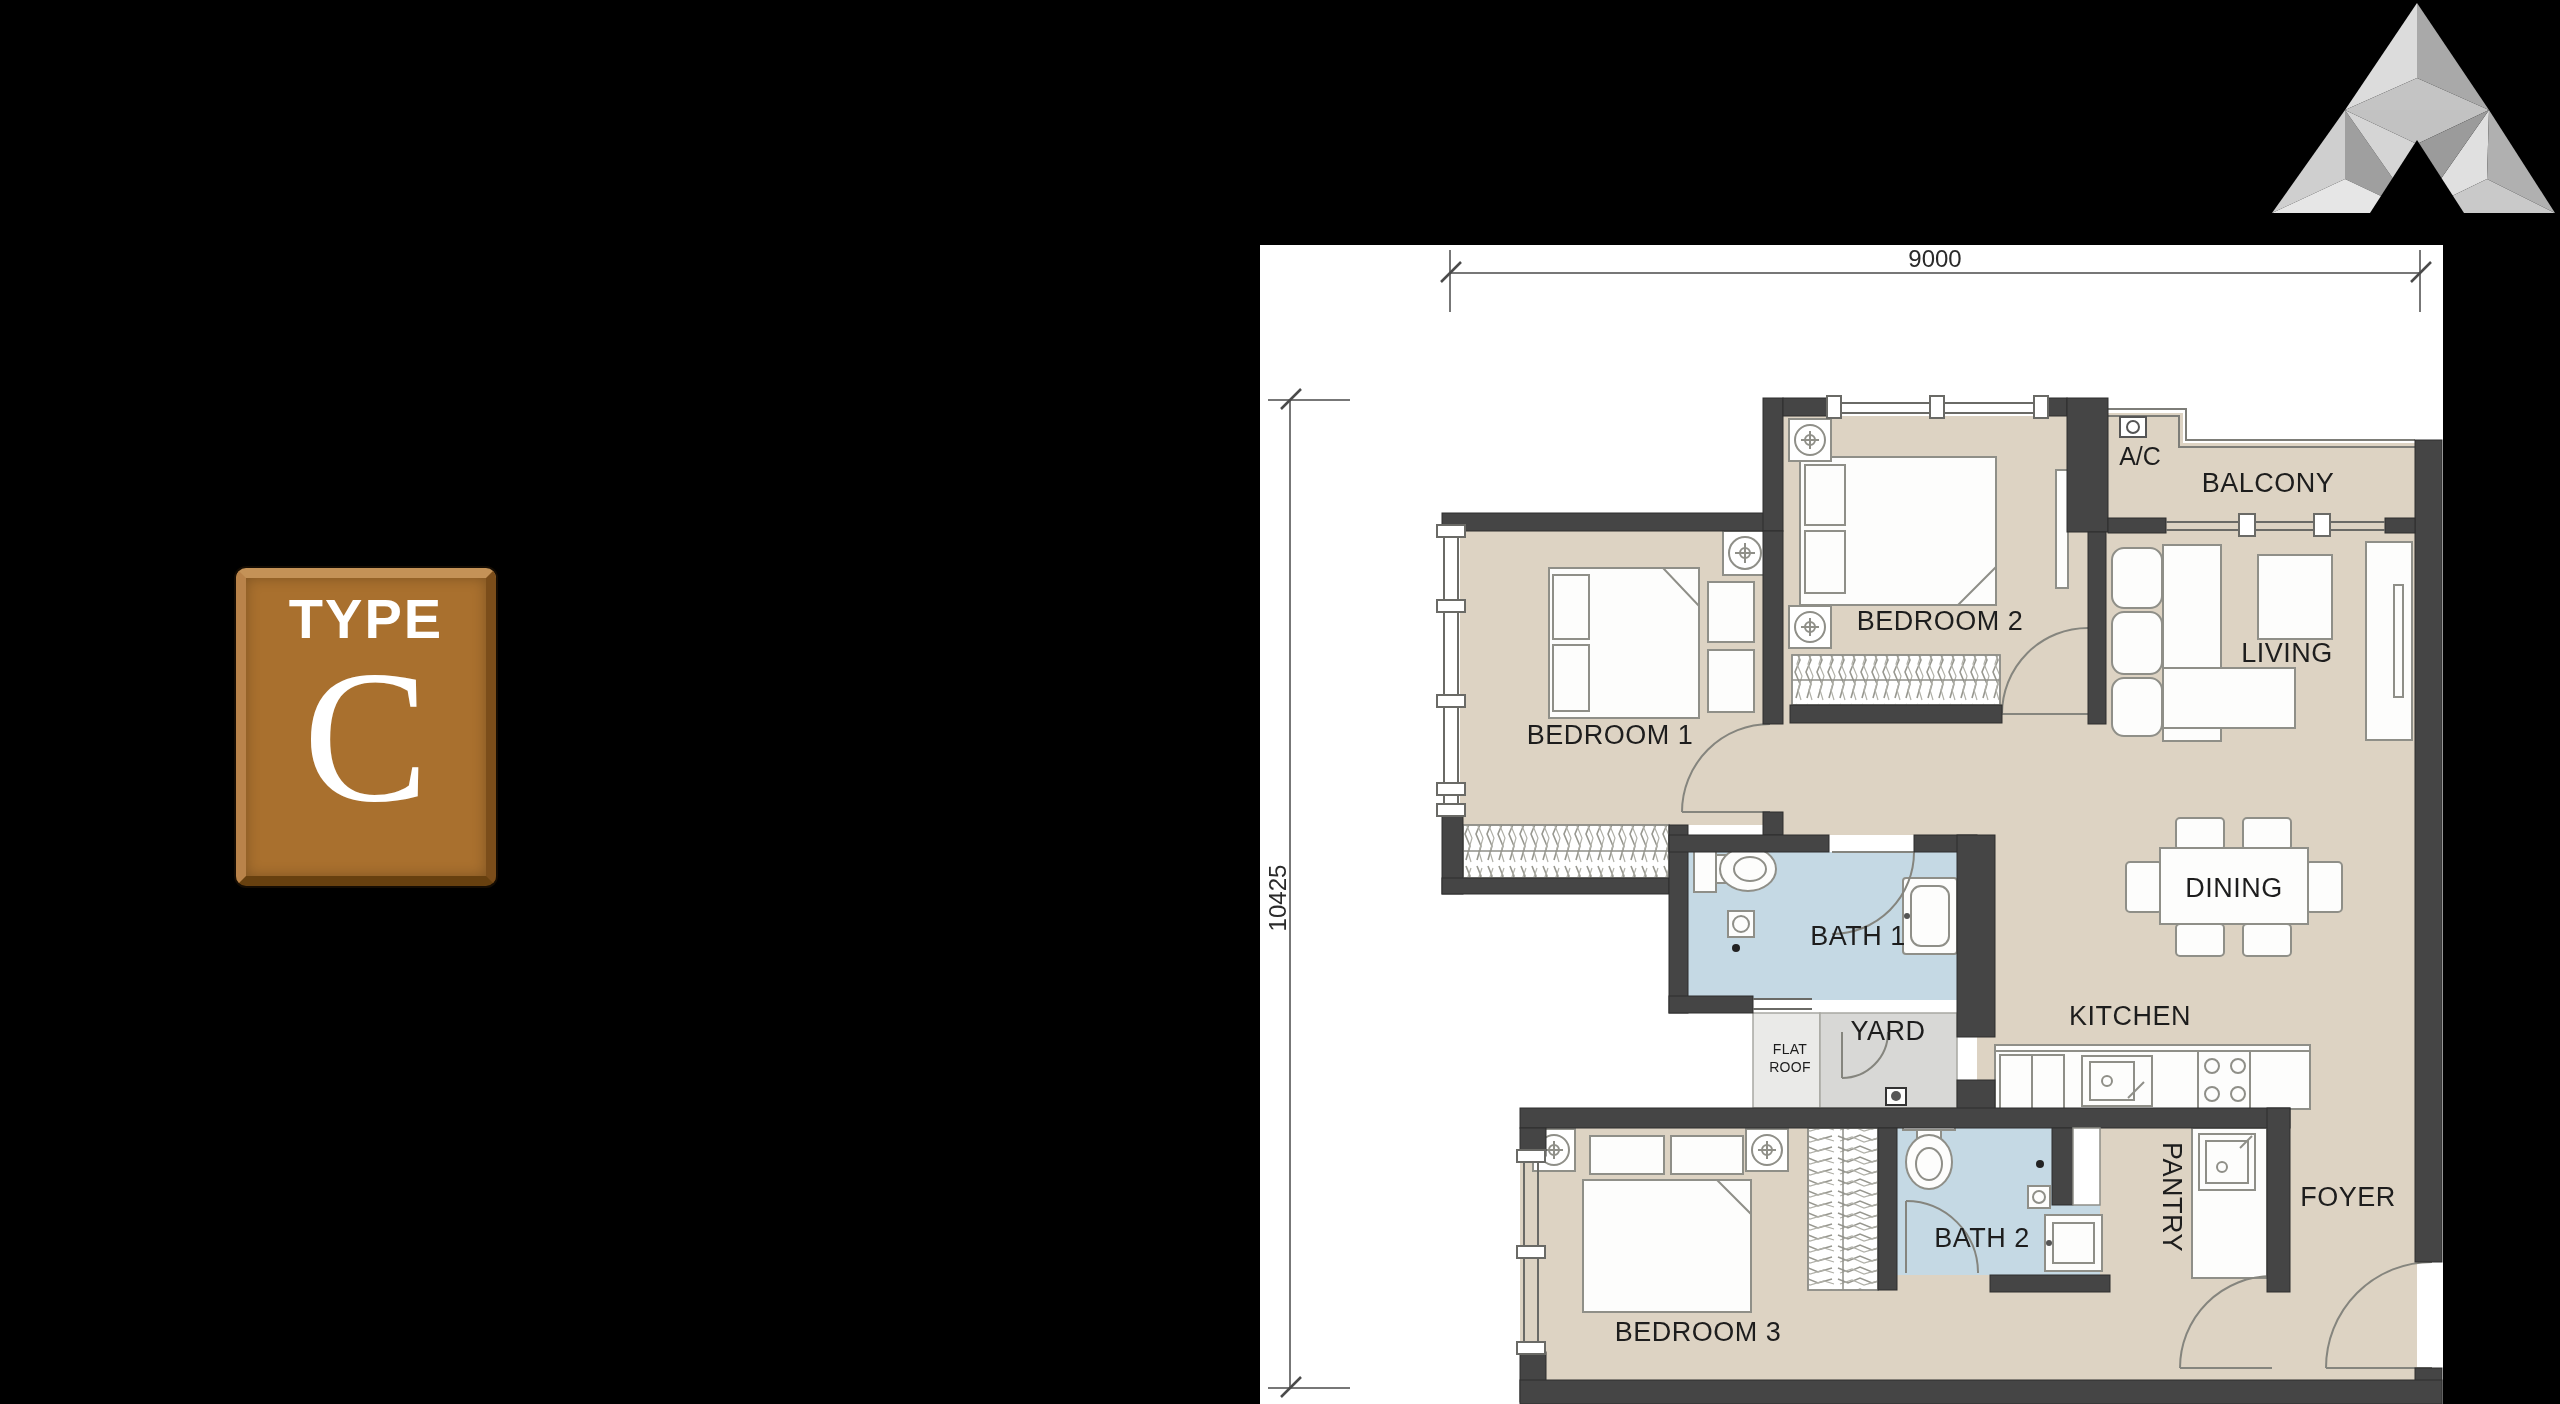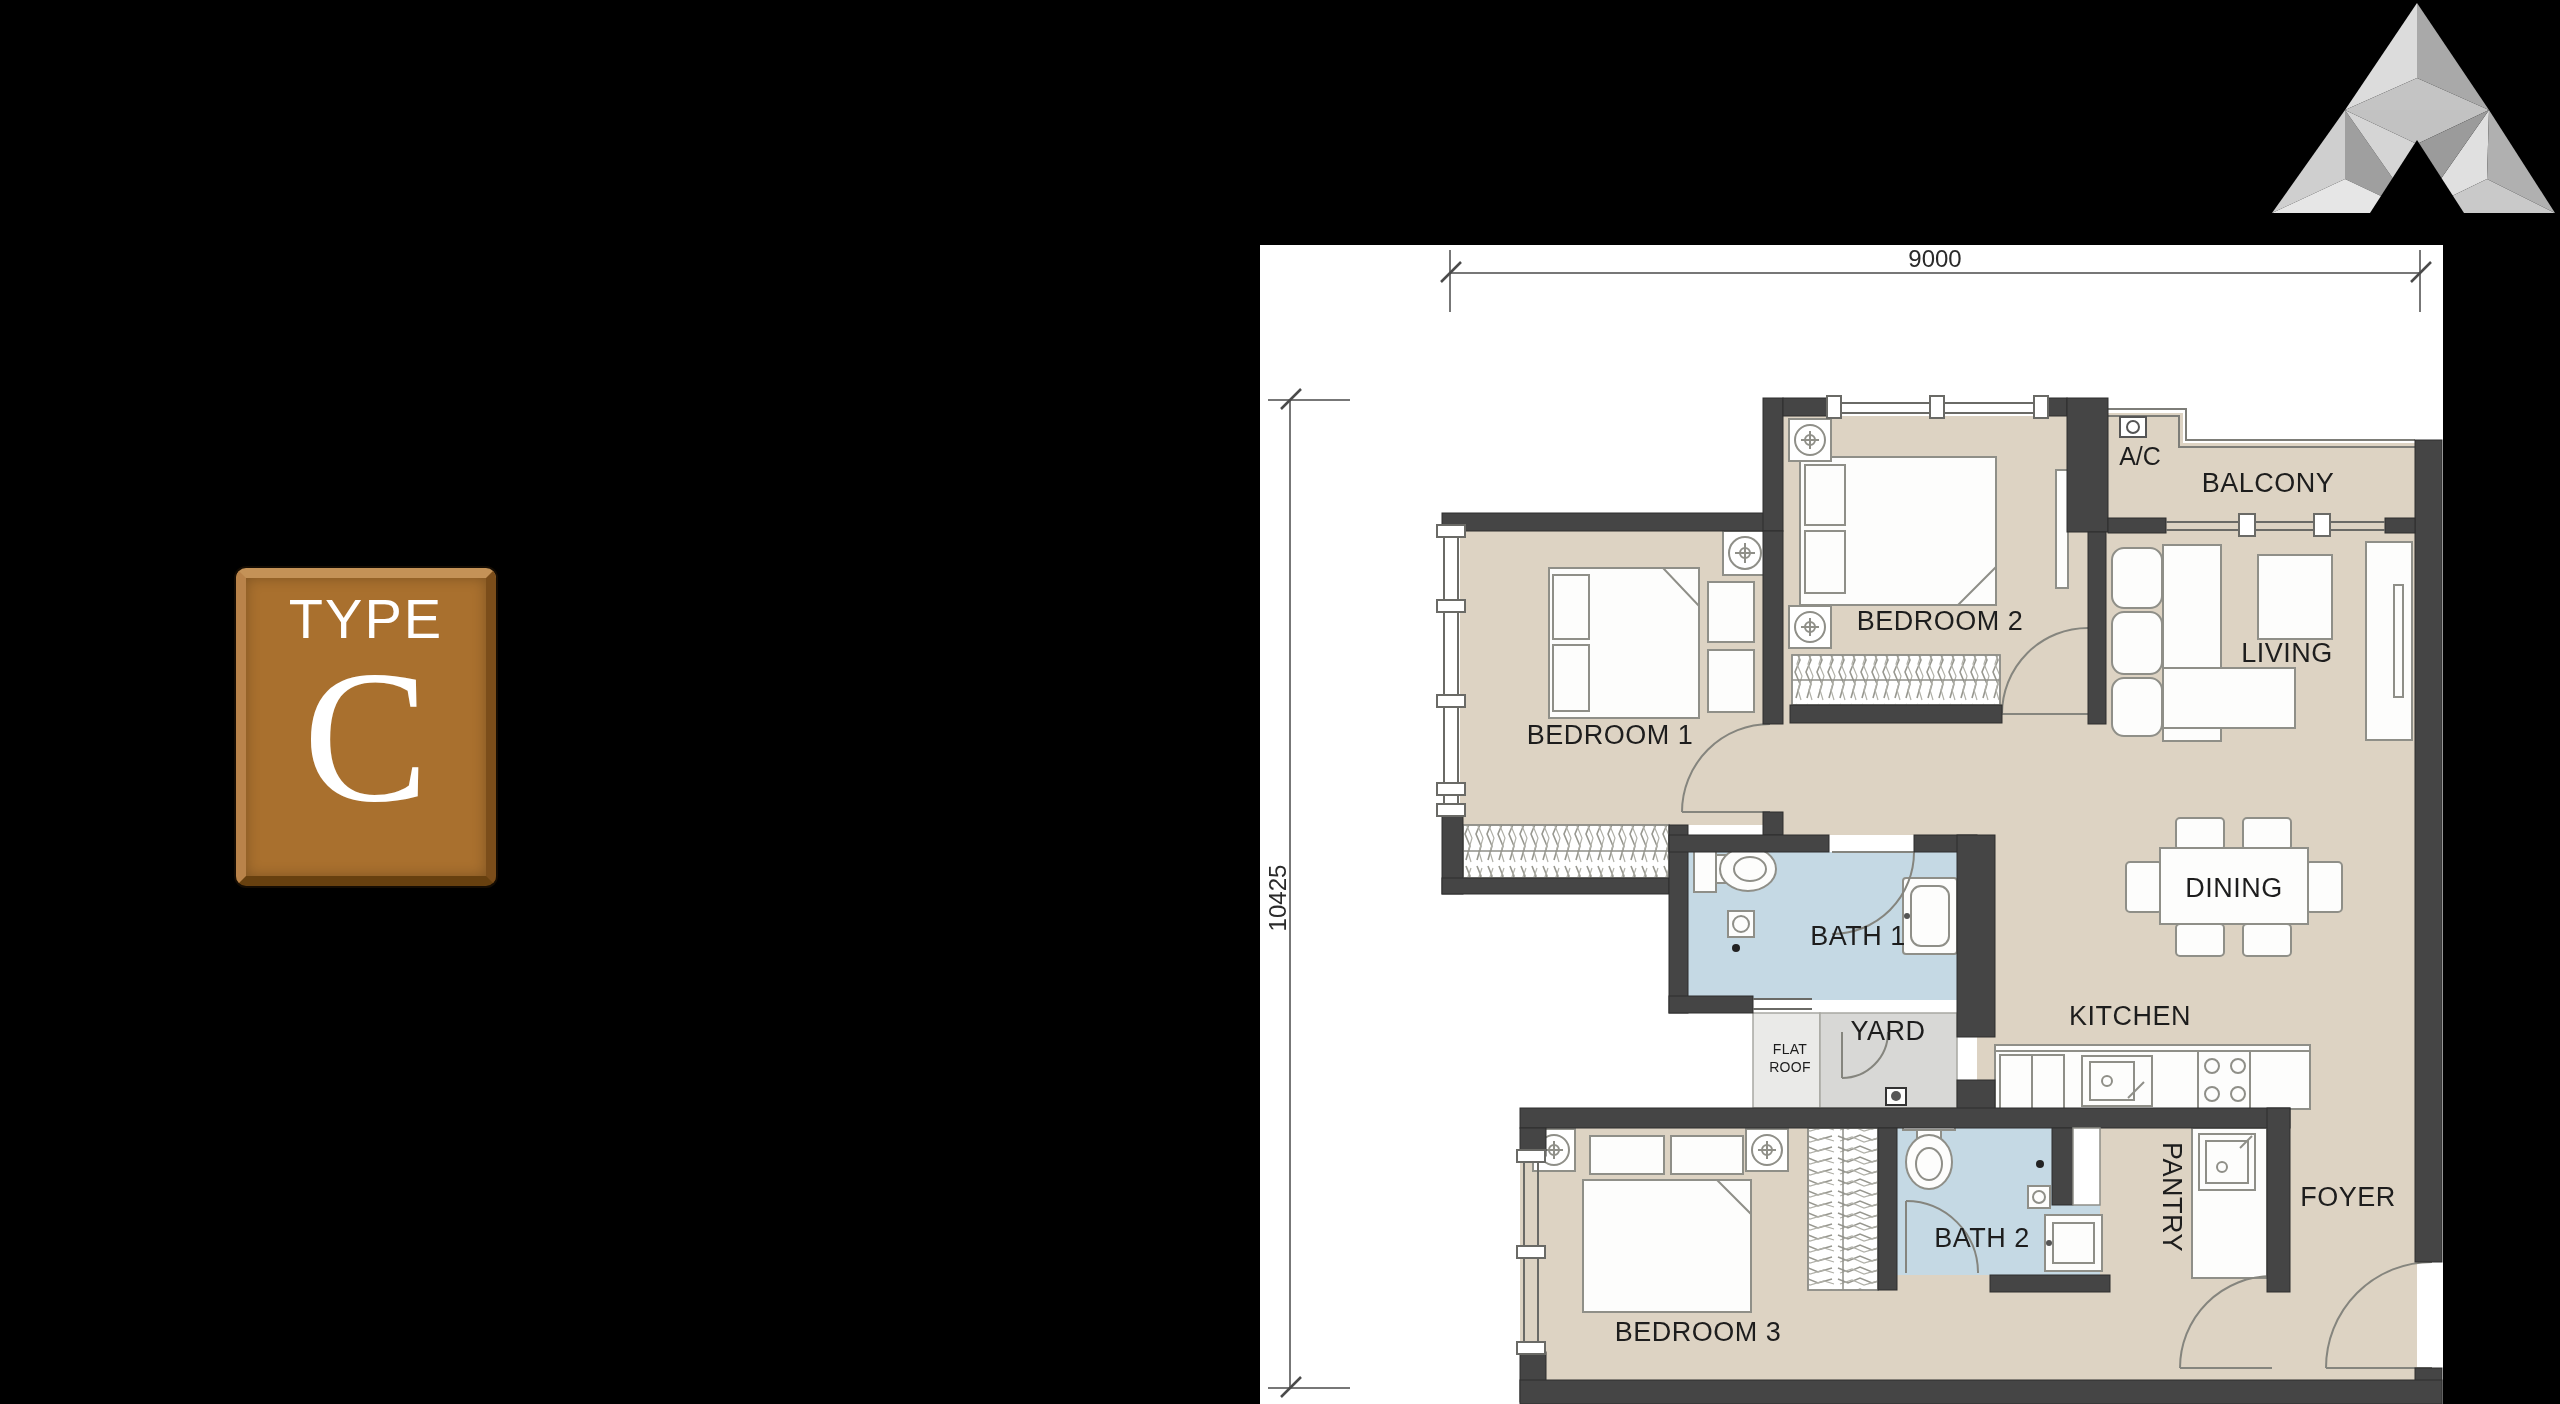--- a/index.html
+++ b/index.html
@@ -3,21 +3,21 @@
 <meta charset="utf-8">
 <style>
   html,body{margin:0;padding:0;background:#000;}
   .stage{position:relative;width:2560px;height:1404px;background:#000;overflow:hidden;
          font-family:"Liberation Sans",sans-serif;}
   
   .badge{position:absolute;left:236px;top:568px;width:260px;height:318px;
          background:#a9702e;border:10px solid;border-color:#c49257 #7b4d1a #67400f #b9834a;
          border-radius:10px;box-sizing:border-box;text-align:center;color:#fff;
          box-shadow:0 0 0 2px #140c03, inset 0 0 14px rgba(0,0,0,.25);}
-  .badge-type{font-size:56px;font-weight:400;letter-spacing:2px;margin-top:8px;}
+  .badge-type{font-size:56px;font-weight:700;letter-spacing:2px;margin-top:8px;}
   .badge-letter{font-family:"Liberation Serif",serif;font-size:188px;font-weight:400;
                 line-height:1;margin-top:-8px;}
   svg{position:absolute;left:0;top:0;}
   text{font-family:"Liberation Sans",sans-serif;fill:#1d1d1d;}
   .room-label{font-size:27px;letter-spacing:0.5px;}
   .small-label{font-size:14px;letter-spacing:0.3px;}
   .dim-label{font-size:24px;fill:#2a2a2a;}
   .ac-label{font-size:25px;}
 </style>
 </head>

